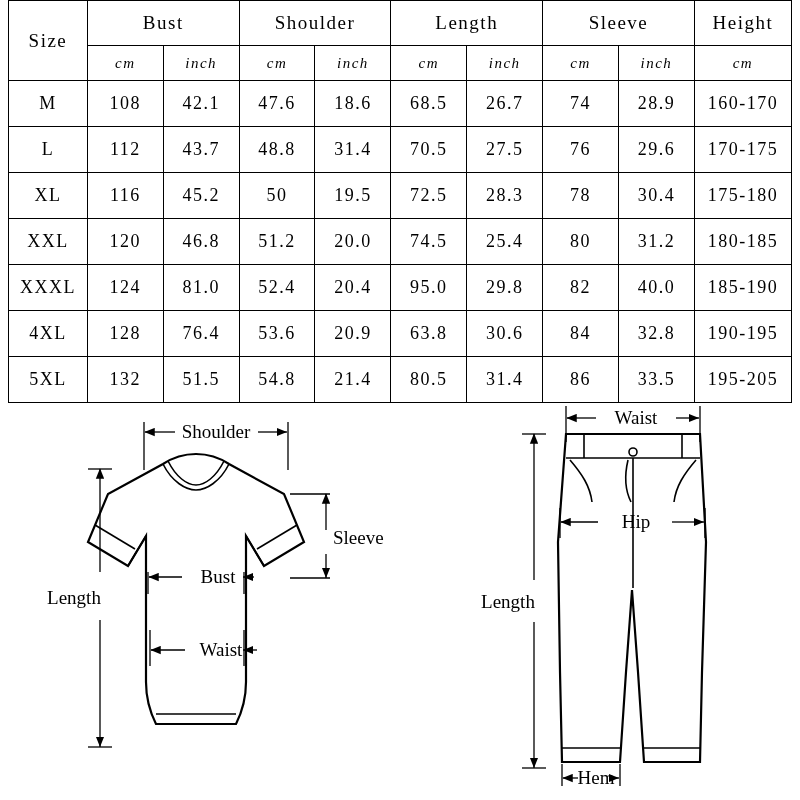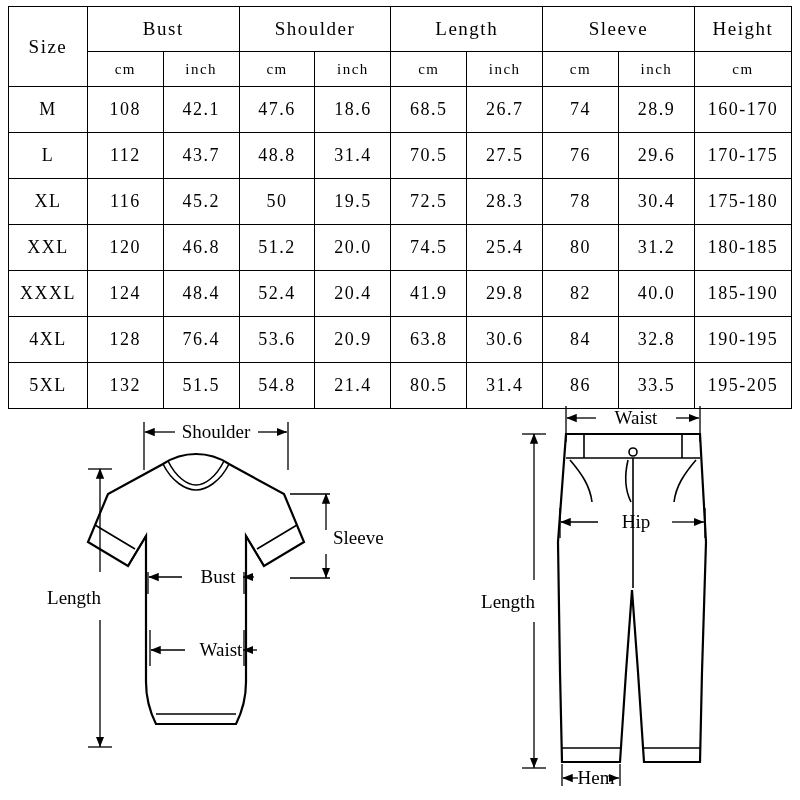--- a/index.html
+++ b/index.html
@@ -15,21 +15,21 @@
     height: 800px;
     position: relative;
     overflow: hidden;
     background: #ffffff;
   }
 
   
   .table-wrap {
     position: absolute;
     left: 8px;
-    top: 6px;
+    top: 0;
     width: 784px;
   }
   table.size-table {
     border-collapse: collapse;
     width: 784px;
     table-layout: fixed;
   }
   table.size-table td, table.size-table th {
     border: 1px solid #000000;
     text-align: center;
@@ -39,20 +39,21 @@
     color: #000000;
     letter-spacing: 1.5px;
   }
   .hdr-top td {
     height: 42px;
     font-size: 19px;
   }
   .hdr-unit td {
     height: 32px;
     font-size: 15px;
+    font-style: italic;
   }
   .body-row td {
     height: 43px;
     font-size: 18px;
   }
   .col-size   { width: 78px; }
   .col-num    { width: 75px; }
   .col-height { width: 96px; }
 
   
@@ -157,24 +158,24 @@
           <td>20.0</td>
           <td>74.5</td>
           <td>25.4</td>
           <td>80</td>
           <td>31.2</td>
           <td>180-185</td>
         </tr>
         <tr class="body-row">
           <td>XXXL</td>
           <td>124</td>
-          <td>48.4</td>
+          <td>81.0</td>
           <td>52.4</td>
           <td>20.4</td>
-          <td>41.9</td>
+          <td>95.0</td>
           <td>29.8</td>
           <td>82</td>
           <td>40.0</td>
           <td>185-190</td>
         </tr>
         <tr class="body-row">
           <td>4XL</td>
           <td>128</td>
           <td>76.4</td>
           <td>53.6</td>

